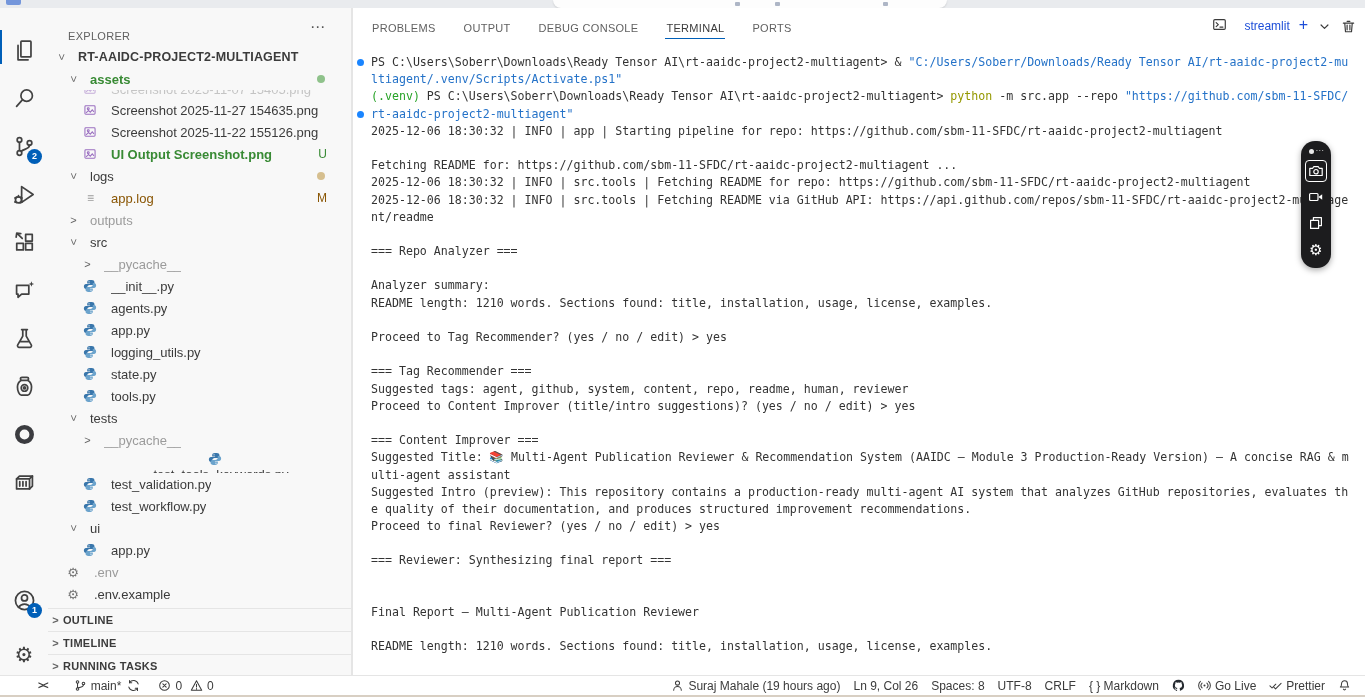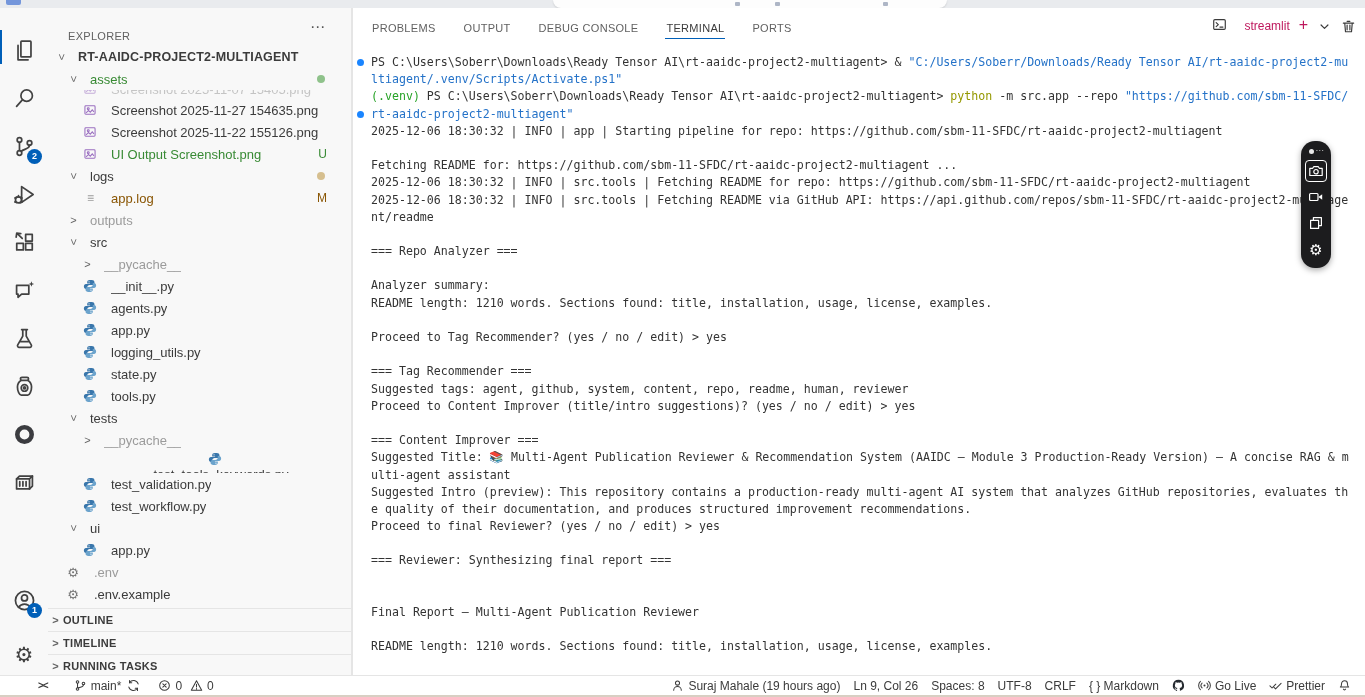--- a/index.html
+++ b/index.html
@@ -24,42 +24,42 @@
   .exp-title{margin-left:20px;font-size:11px;color:#616161;letter-spacing:.3px;}
   .exp-more{position:absolute;right:26px;top:2px;font-size:15px;color:#555;cursor:pointer;}
   .tree{position:absolute;left:0;top:38px;width:100%;}
   .row{height:22px;display:flex;align-items:center;font-size:13px;white-space:nowrap;cursor:pointer;position:relative;}
   .row .chev{width:15px;font-size:11px;color:#646464;display:inline-block;text-align:center;flex:none;}
   .row .chev.open{transform:rotate(90deg);}
   .row .ficon{width:16px;height:16px;flex:none;margin-right:4px;display:inline-flex;align-items:center;justify-content:center;}
   .row .ficon svg{width:14px;height:14px;}
   .row .lbl{overflow:hidden;text-overflow:ellipsis;margin-left:9px;}
   .row.root .lbl{font-weight:700;font-size:12.5px;letter-spacing:.2px;}
-  .row.green .lbl{color:var(--git-added);}
+  .row.green .lbl{color:var(--git-added);font-weight:bold;}
   .row.tan .lbl{color:var(--git-mod);}
   .row.dim .lbl{color:#9b9b9b;}
   .badge-right{position:absolute;right:24px;font-size:12px;font-weight:400;}
   .badge-right.U{color:var(--git-added);} .badge-right.M{color:var(--git-mod);}
   .dot-right{position:absolute;right:26px;width:8px;height:8px;border-radius:50%;}
   .dot-right.green{background:#8fc28b;} .dot-right.tan{background:#d6bf8f;}
   .row-clip{height:9px;overflow:hidden;opacity:.55;}
   .row-clip .row{margin-top:-12px;}
   .side-sections{position:absolute;left:0;top:600px;width:100%;}
   .sec-row{height:22px;display:flex;align-items:center;border-top:1px solid #e5e5e5;font-size:11px;font-weight:700;letter-spacing:.3px;cursor:pointer;}
   .sec-row .chev{width:15px;font-size:11px;color:#646464;text-align:center;}
   .sec-row:last-child{border-bottom:1px solid #e5e5e5;}
   .gearfile{font-size:13px;color:#757575;line-height:1;}
   .loglines{color:#9a9a9a;font-size:12px;letter-spacing:-1px;}
   
   .panel{position:absolute;left:352px;top:8px;width:1104px;height:667px;background:#fff;border-left:1px solid #e5e5e5;box-sizing:border-box;}
   .panel-tabs{position:absolute;left:18px;top:6px;height:28px;display:flex;gap:26px;align-items:center;}
   .ptab{font-size:11px;color:#616161;letter-spacing:.3px;padding:4px 1px;border-bottom:1px solid transparent;cursor:pointer;}
   .ptab.active{color:#3b3b3b;border-bottom:1px solid var(--accent);}
   .panel-controls{position:absolute;right:12px;top:5px;height:26px;display:flex;align-items:center;gap:9px;}
-  .pc-item{display:flex;align-items:center;gap:17px;cursor:pointer;color:#be185d;}
+  .pc-item{display:flex;align-items:center;gap:17px;cursor:pointer;color:#1d4ed8;}
   .pc-item svg{width:15px;height:15px;}
   .pc-label{font-size:12px;}
   .pc-plus{font-size:16px;font-weight:400;line-height:1;margin-top:-2px;}
   .pc-sep{width:1px;height:14px;background:#d4d4d4;margin:0 2px;}
   .pc-max{background:#e4e4e4;border-radius:4px;padding:3px;}
   .pc-close{font-size:13px;}
   .pc-dots{font-size:14px;letter-spacing:1px;margin-top:-4px;}
   
   .term-lines{position:absolute;left:0;top:46px;width:100%;}
   .tline{position:relative;height:17.2px;padding-left:18px;font-family:"DejaVu Sans Mono","Liberation Mono",monospace;

